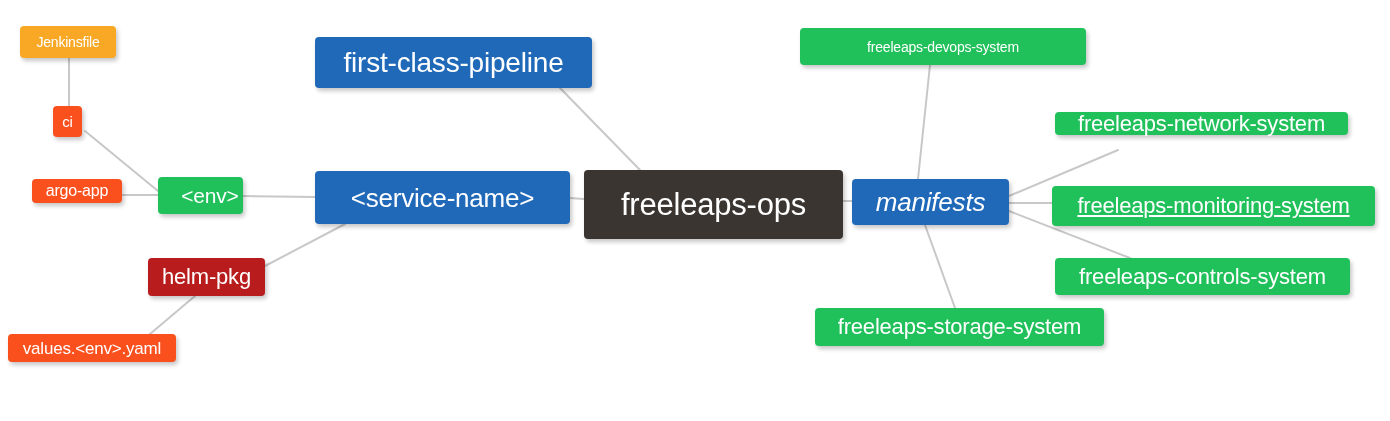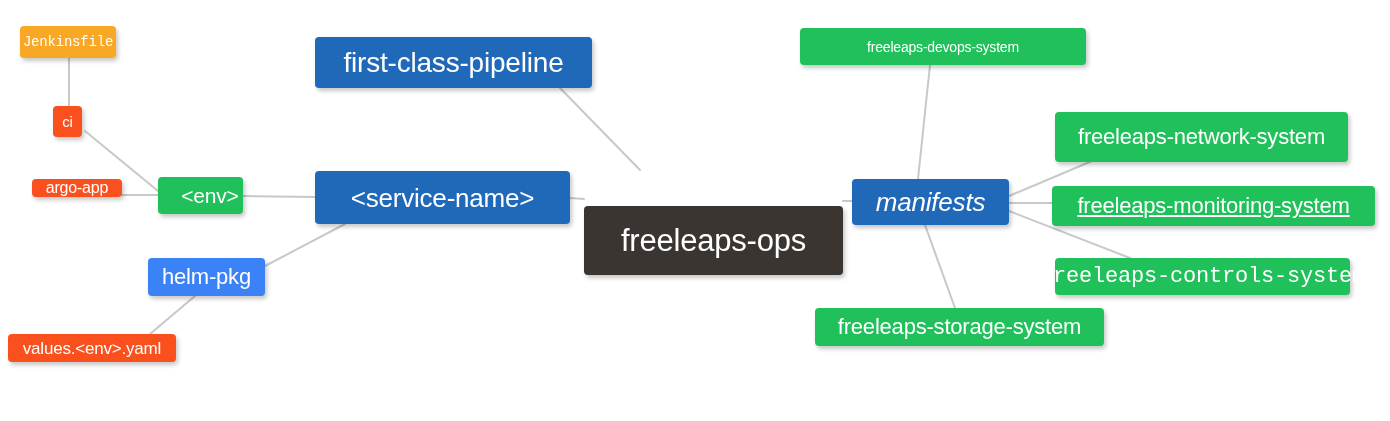--- a/index.html
+++ b/index.html
@@ -31,24 +31,24 @@
     display: flex;
     align-items: center;
     justify-content: center;
     color: #ffffff;
     border-radius: 4px;
     white-space: nowrap;
     line-height: 1;
     box-shadow: 2px 3px 4px rgba(0,0,0,0.22);
     letter-spacing: -0.2px;
   }
-  .node-root       { background: #3b3532; margin-top: 36px; }
+  .node-root       { background: #3b3532; }
   .node-blue       { background: #2069b9; }
   .node-green      { background: #20c05a; }
-  .node-orange     { background: #f9a826; font-family: Liberation Mono, monospace; }
+  .node-orange     { background: #f9a826; }
   .node-red        { background: #f9501e; }
 </style>
 </head>
 <body>
 
 <div id="mindmap-canvas">
   <svg id="edge-layer" viewBox="0 0 1390 421" preserveAspectRatio="none">
       <line x1="69" y1="58" x2="69" y2="106" stroke="#c8c8c8" stroke-width="2" stroke-linecap="round"></line>
       <line x1="85" y1="131" x2="158" y2="191" stroke="#c8c8c8" stroke-width="2" stroke-linecap="round"></line>
       <line x1="122" y1="195" x2="158" y2="195" stroke="#c8c8c8" stroke-width="2" stroke-linecap="round"></line>
@@ -64,23 +64,23 @@
       <line x1="1009" y1="211" x2="1130" y2="258" stroke="#c8c8c8" stroke-width="2" stroke-linecap="round"></line>
       <line x1="925" y1="225" x2="955" y2="308" stroke="#c8c8c8" stroke-width="2" stroke-linecap="round"></line>
     </svg>
   <div id="node-layer">
       <div class="node node-root" style="left: 584px; top: 170px; width: 259px; height: 69px; font-size: 31px; background: rgb(59, 53, 50);">freeleaps-ops</div>
       <div class="node node-blue" style="left: 315px; top: 37px; width: 277px; height: 51px; font-size: 28px; background: rgb(32, 105, 185);">first-class-pipeline</div>
       <div class="node node-blue" style="left: 315px; top: 171px; width: 255px; height: 53px; font-size: 26px; background: rgb(32, 105, 185);">&lt;service-name&gt;</div>
       <div class="node node-green" style="left: 158px; top: 177px; width: 85px; height: 37px; font-size: 21px; background: rgb(32, 192, 90); padding-left: 19px;">&lt;env&gt;</div>
       <div class="node node-red" style="left: 53px; top: 106px; width: 29px; height: 31px; font-size: 15px; background: rgb(249, 80, 30);">ci</div>
       <div class="node node-orange" style="left: 20px; top: 26px; width: 96px; height: 32px; font-size: 14px; background: rgb(249, 168, 38);">Jenkinsfile</div>
-      <div class="node node-red" style="left: 32px; top: 179px; width: 90px; height: 18px; font-size: 16px; background: rgb(249, 80, 30);">argo-app</div>
-      <div class="node node-green" style="left: 148px; top: 258px; width: 117px; height: 38px; font-size: 22px; background: #3b82f6;">helm-pkg</div>
+      <div class="node node-red" style="left: 32px; top: 179px; width: 90px; height: 24px; font-size: 16px; background: rgb(249, 80, 30);">argo-app</div>
+      <div class="node node-green" style="left: 148px; top: 258px; width: 117px; height: 38px; font-size: 22px; background: #b91c1c;">helm-pkg</div>
       <div class="node node-red" style="left: 8px; top: 334px; width: 168px; height: 28px; font-size: 17px; background: rgb(249, 80, 30);">values.&lt;env&gt;.yaml</div>
       <div class="node node-blue" style="left: 852px; top: 179px; width: 157px; height: 46px; font-size: 26px; background: rgb(32, 105, 185); font-style: italic;">manifests</div>
       <div class="node node-green" style="left: 800px; top: 28px; width: 286px; height: 37px; font-size: 14px; background: rgb(32, 192, 90);">freeleaps-devops-system</div>
-      <div class="node node-green" style="left: 1055px; top: 112px; width: 293px; height: 50px; font-size: 22px; background: rgb(32, 192, 90);">freeleaps-network-system</div>
+      <div class="node node-green" style="left: 1055px; top: 112px; width: 293px; height: 23px; font-size: 22px; background: rgb(32, 192, 90);">freeleaps-network-system</div>
       <div class="node node-green" style="left: 1052px; top: 186px; width: 323px; height: 40px; font-size: 22px; background: rgb(32, 192, 90); text-decoration: underline;">freeleaps-monitoring-system</div>
-      <div class="node node-green" style="left: 1055px; top: 258px; width: 295px; height: 37px; font-size: 22px; background: rgb(32, 192, 90); font-family: Liberation Mono, monospace;">freeleaps-controls-system</div>
+      <div class="node node-green" style="left: 1055px; top: 258px; width: 295px; height: 37px; font-size: 22px; background: rgb(32, 192, 90);">freeleaps-controls-system</div>
       <div class="node node-green" style="left: 815px; top: 308px; width: 289px; height: 38px; font-size: 22px; background: rgb(32, 192, 90);">freeleaps-storage-system</div>
     </div>
 </div>
 
 </body></html>

